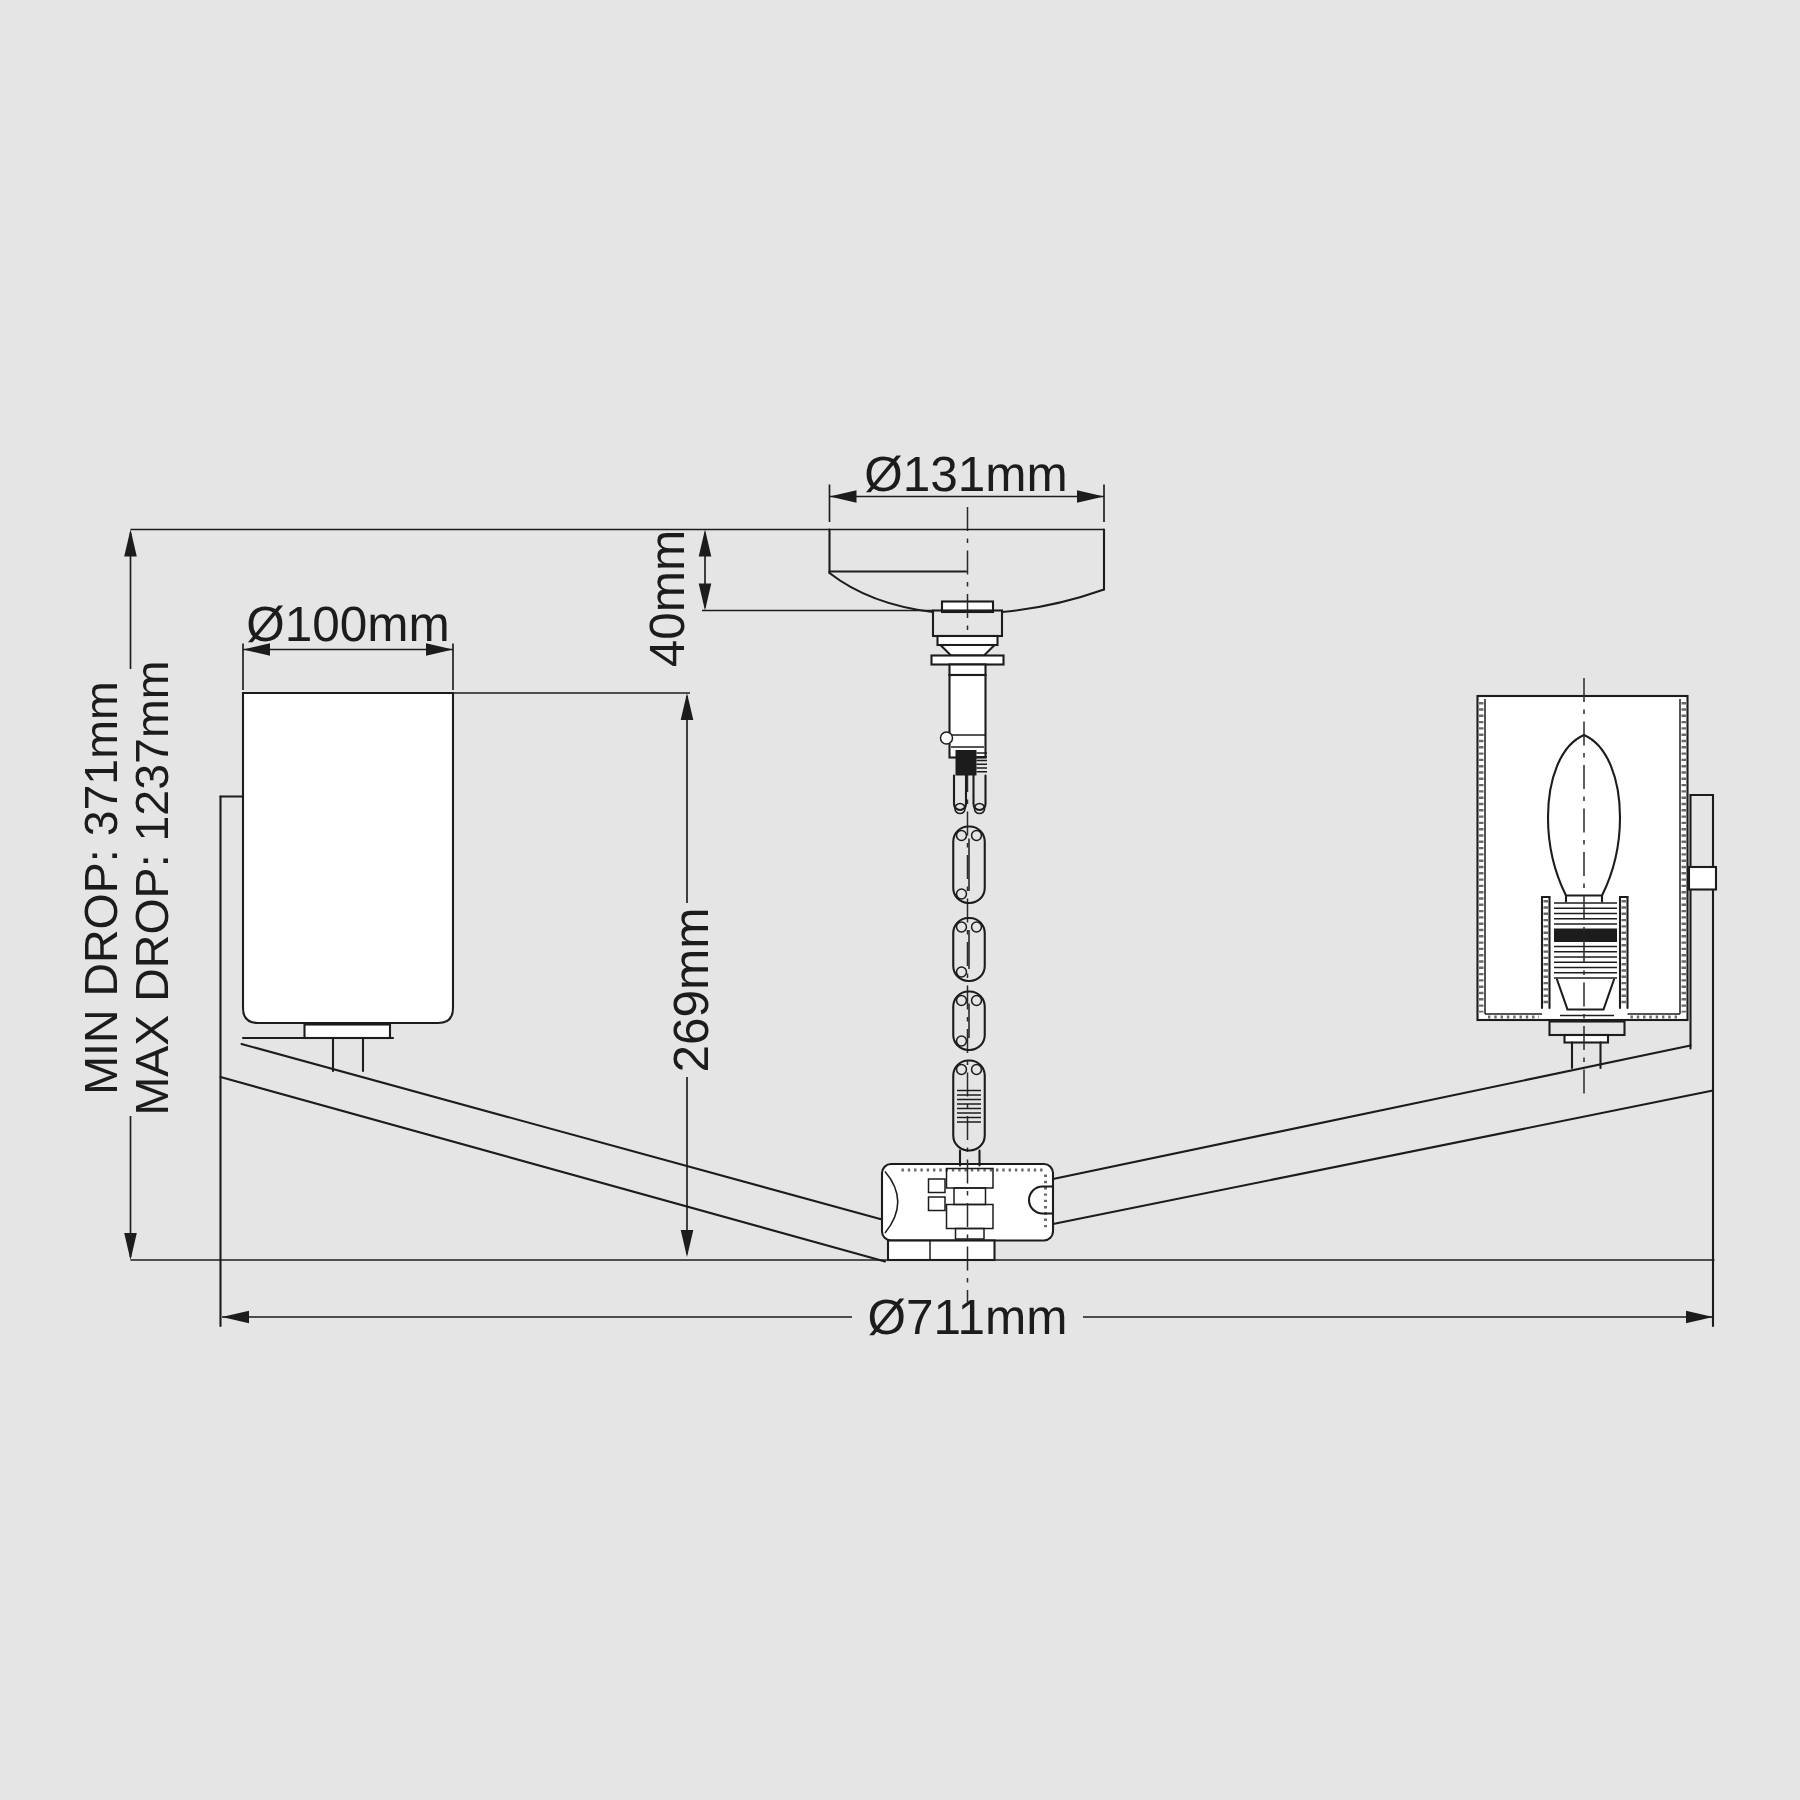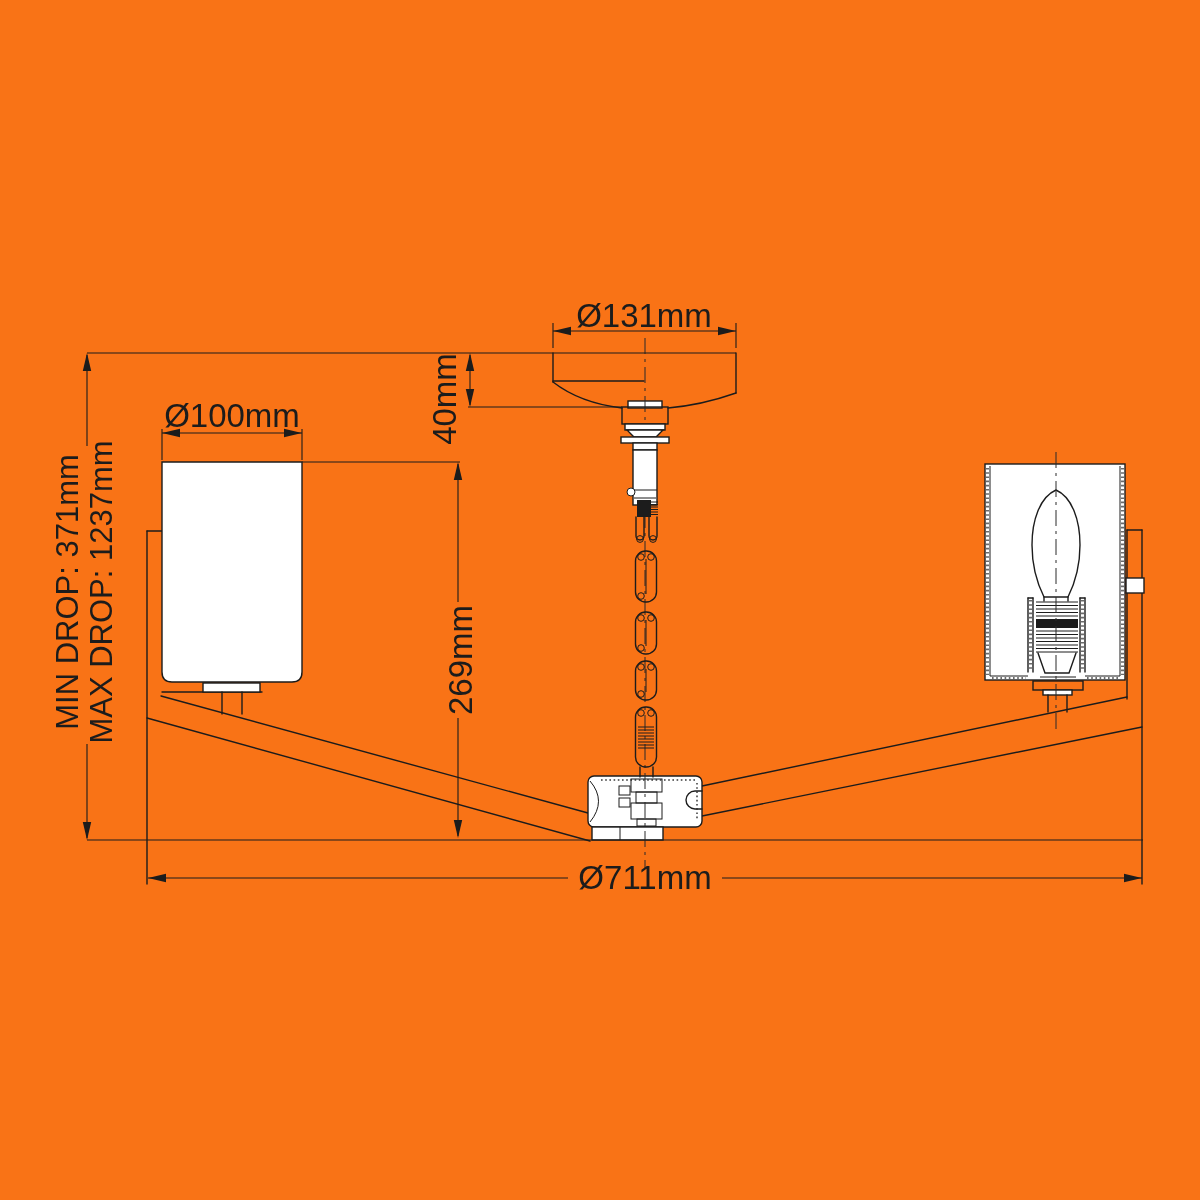--- a/index.html
+++ b/index.html
@@ -1,16 +1,16 @@
 <!DOCTYPE html>
 <html><head>
 <meta charset="utf-8">
 <style>
   html,body{margin:0;padding:0;background:#ffffff;}
-  .stage{width:1200px;height:1200px;position:relative;background:#f97316;overflow:hidden;}
+  .stage{width:1200px;height:1200px;position:relative;background:#e5e5e5;overflow:hidden;}
   svg{display:block;}
   text{font-family:"Liberation Sans","DejaVu Sans",sans-serif;fill:#1c1c1c;}
   .dim-label{font-size:33px;}
   .drop-label{font-size:31px;}
   .obj{stroke:#1c1c1c;stroke-width:1.4;fill:none;stroke-linecap:round;}
   .obj-thin{stroke:#1c1c1c;stroke-width:1;fill:none;}
   .dimline{stroke:#1c1c1c;stroke-width:1.1;fill:none;}
   .arrow{fill:#1c1c1c;stroke:none;}
   .centerline{stroke:#2a2a2a;stroke-width:1;fill:none;stroke-dasharray:16 5 3 5;}
   .dots{stroke:#6a6a6a;stroke-width:3;fill:none;stroke-dasharray:1.6 2.6;}

